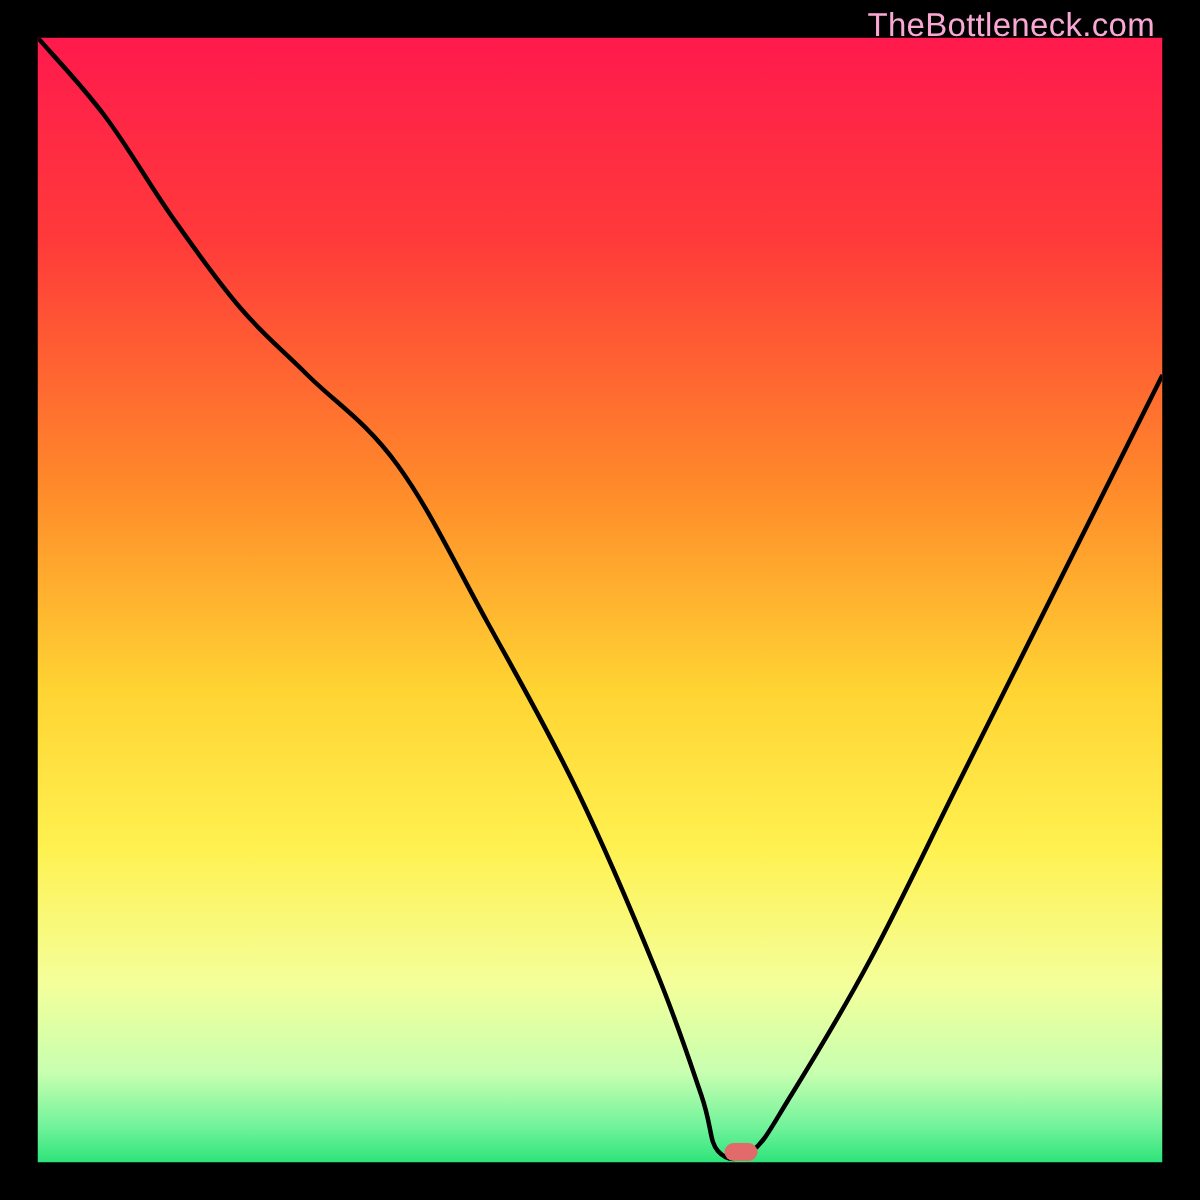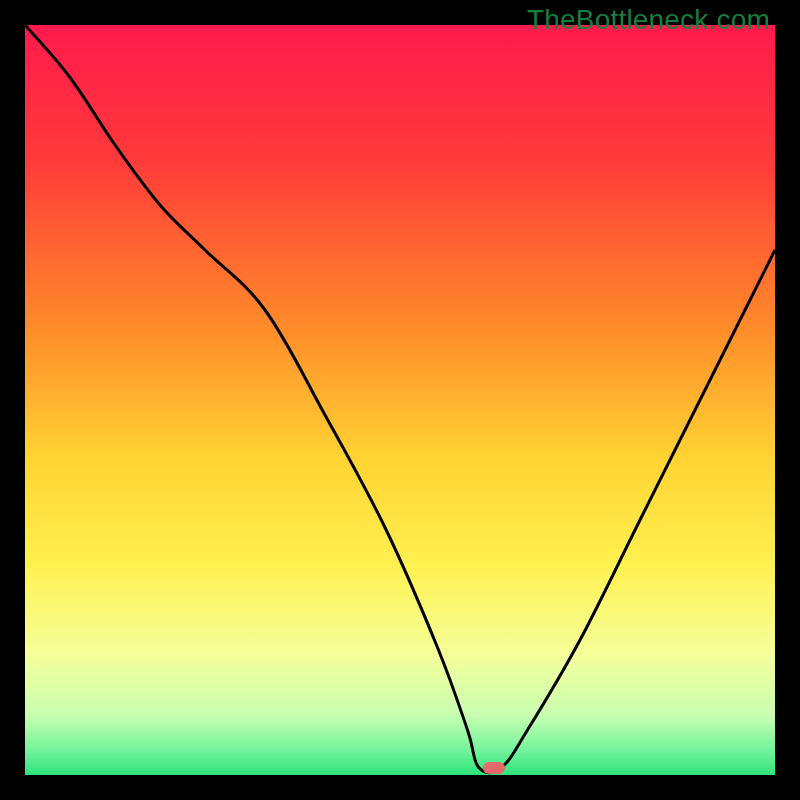--- a/index.html
+++ b/index.html
@@ -27,23 +27,23 @@
     overflow: hidden;
   }
   .gradient {
     position: absolute;
     inset: 0;
   }
   .watermark {
     position: absolute;
     top: 4px;
     right: 30px;
-    color: #15803d;
+    color: #f9a8d4;
     font-family: Arial, Helvetica, sans-serif;
-    font-size: 28px;
+    font-size: 22px;
     font-weight: 500;
     letter-spacing: 0.2px;
   }
   svg.curve {
     position: absolute;
     inset: 0;
     width: 100%;
     height: 100%;
   }
   .marker {

